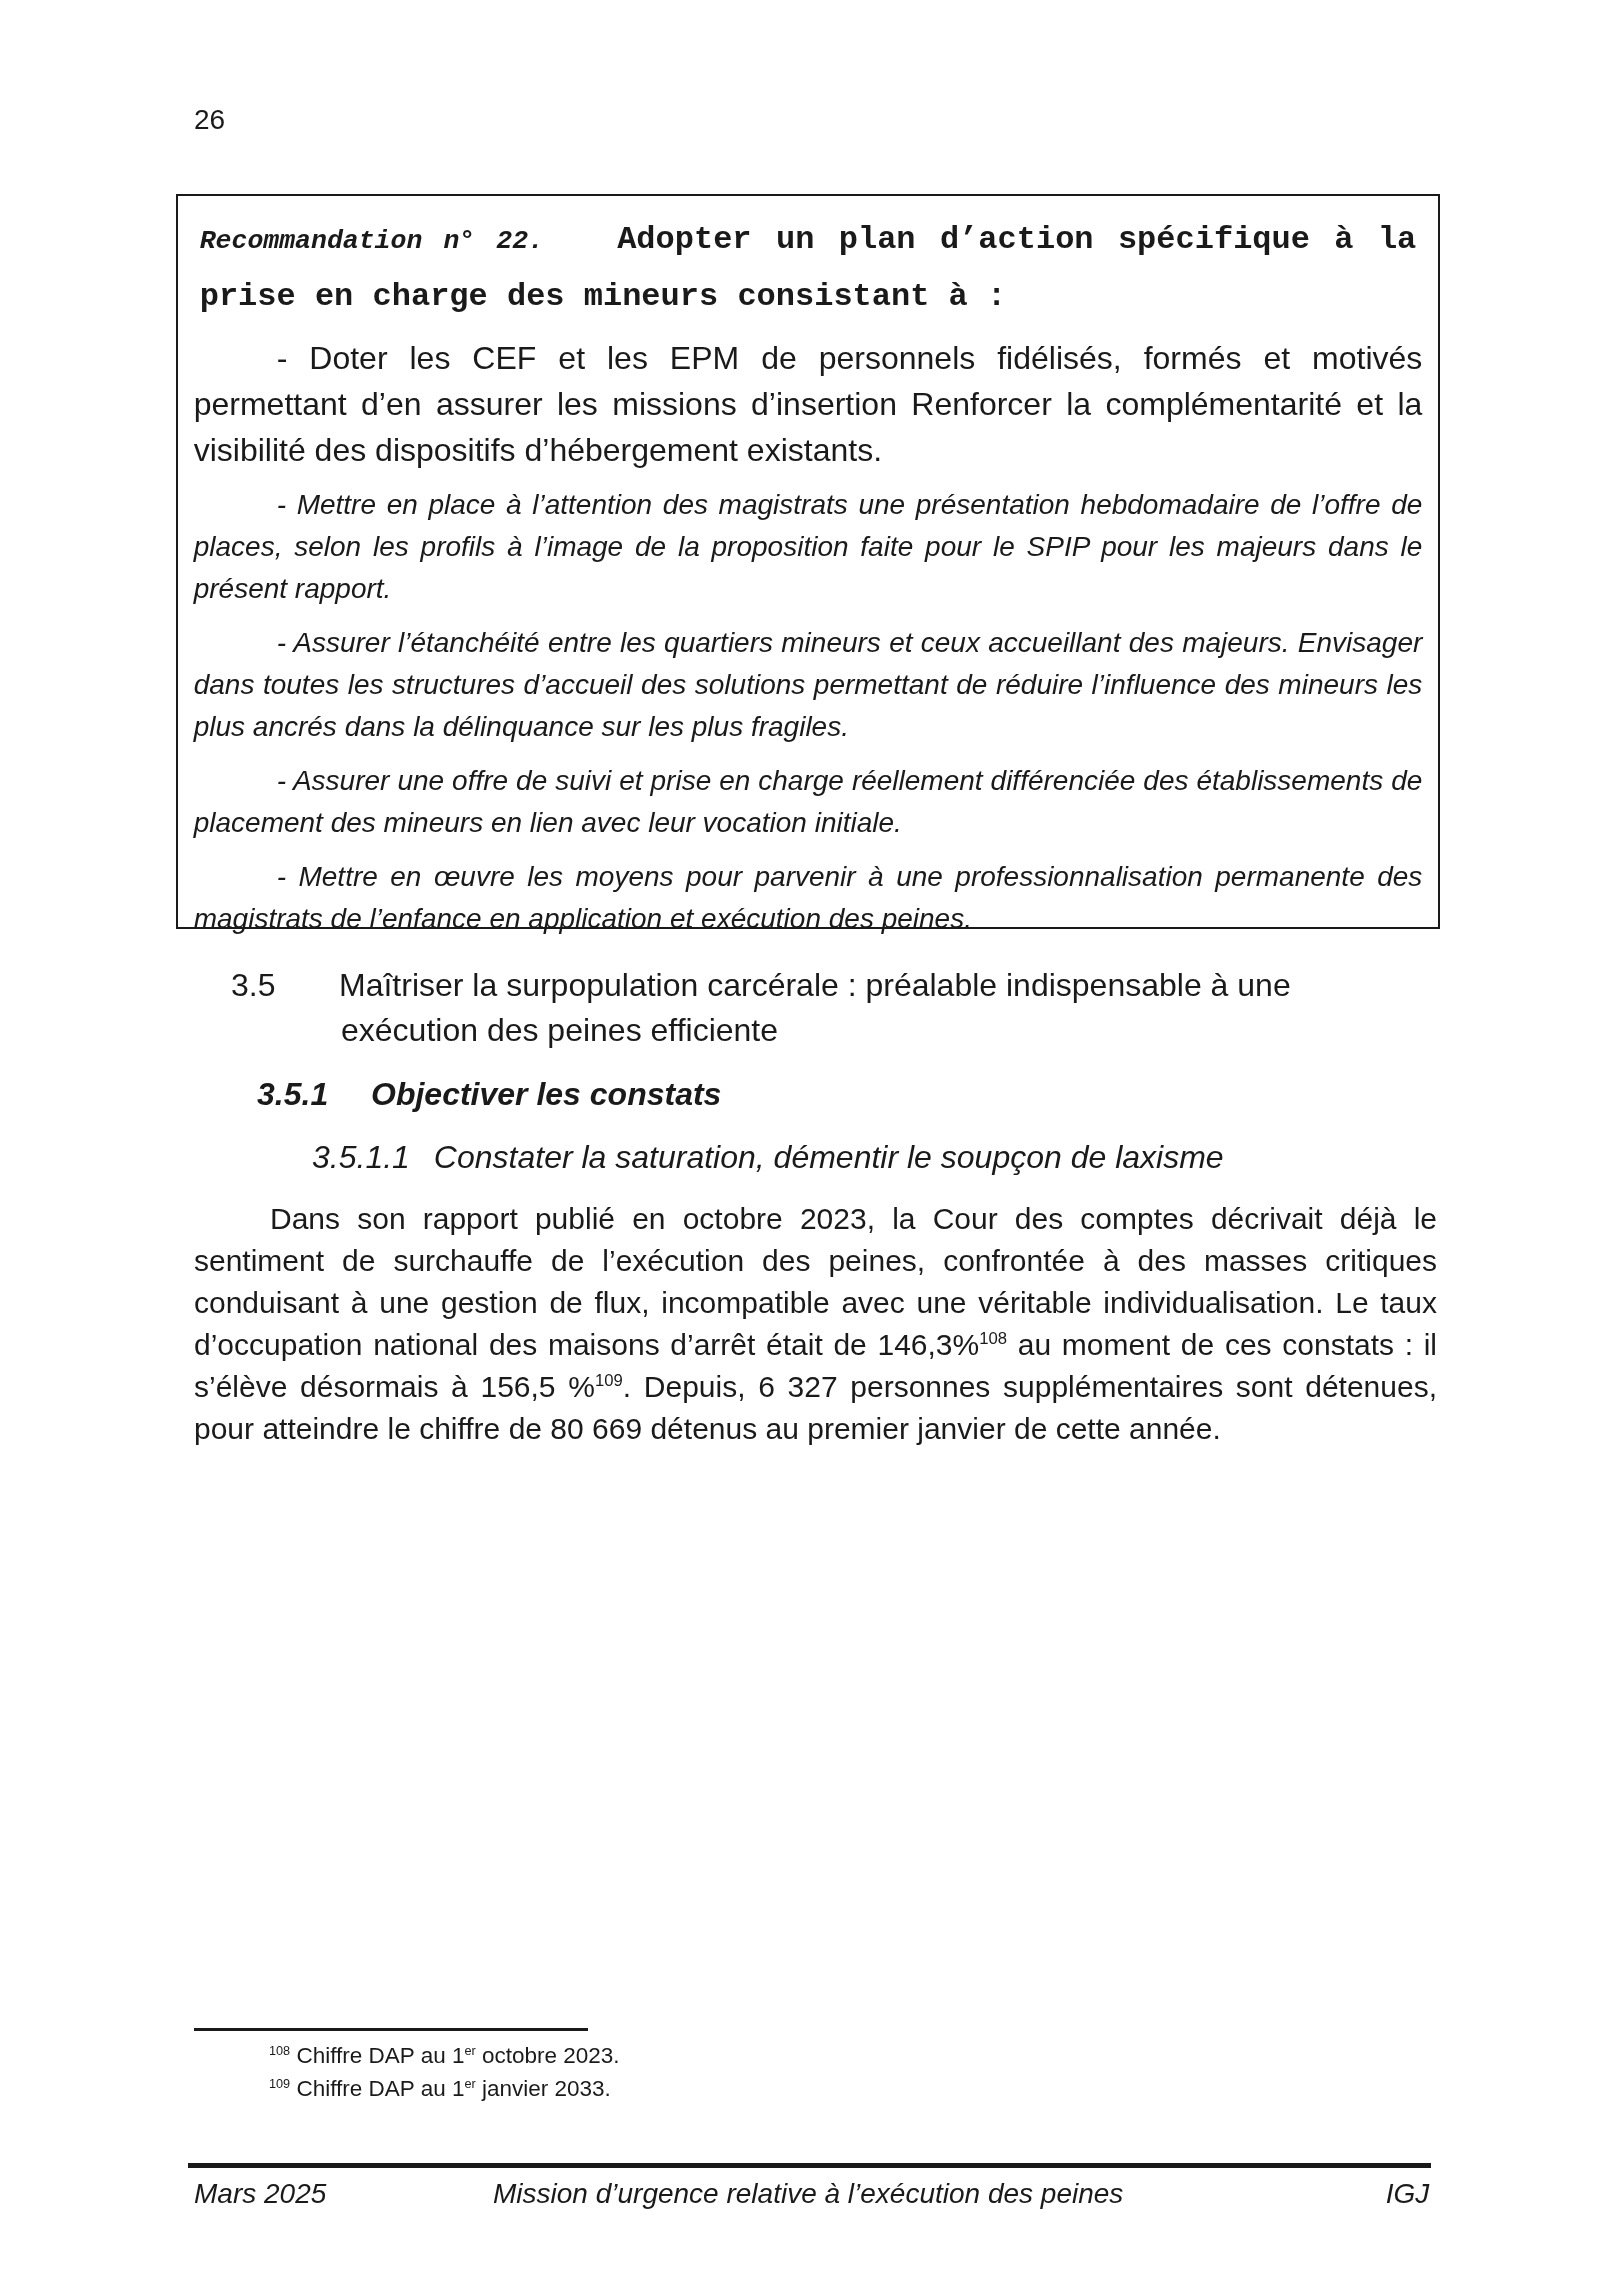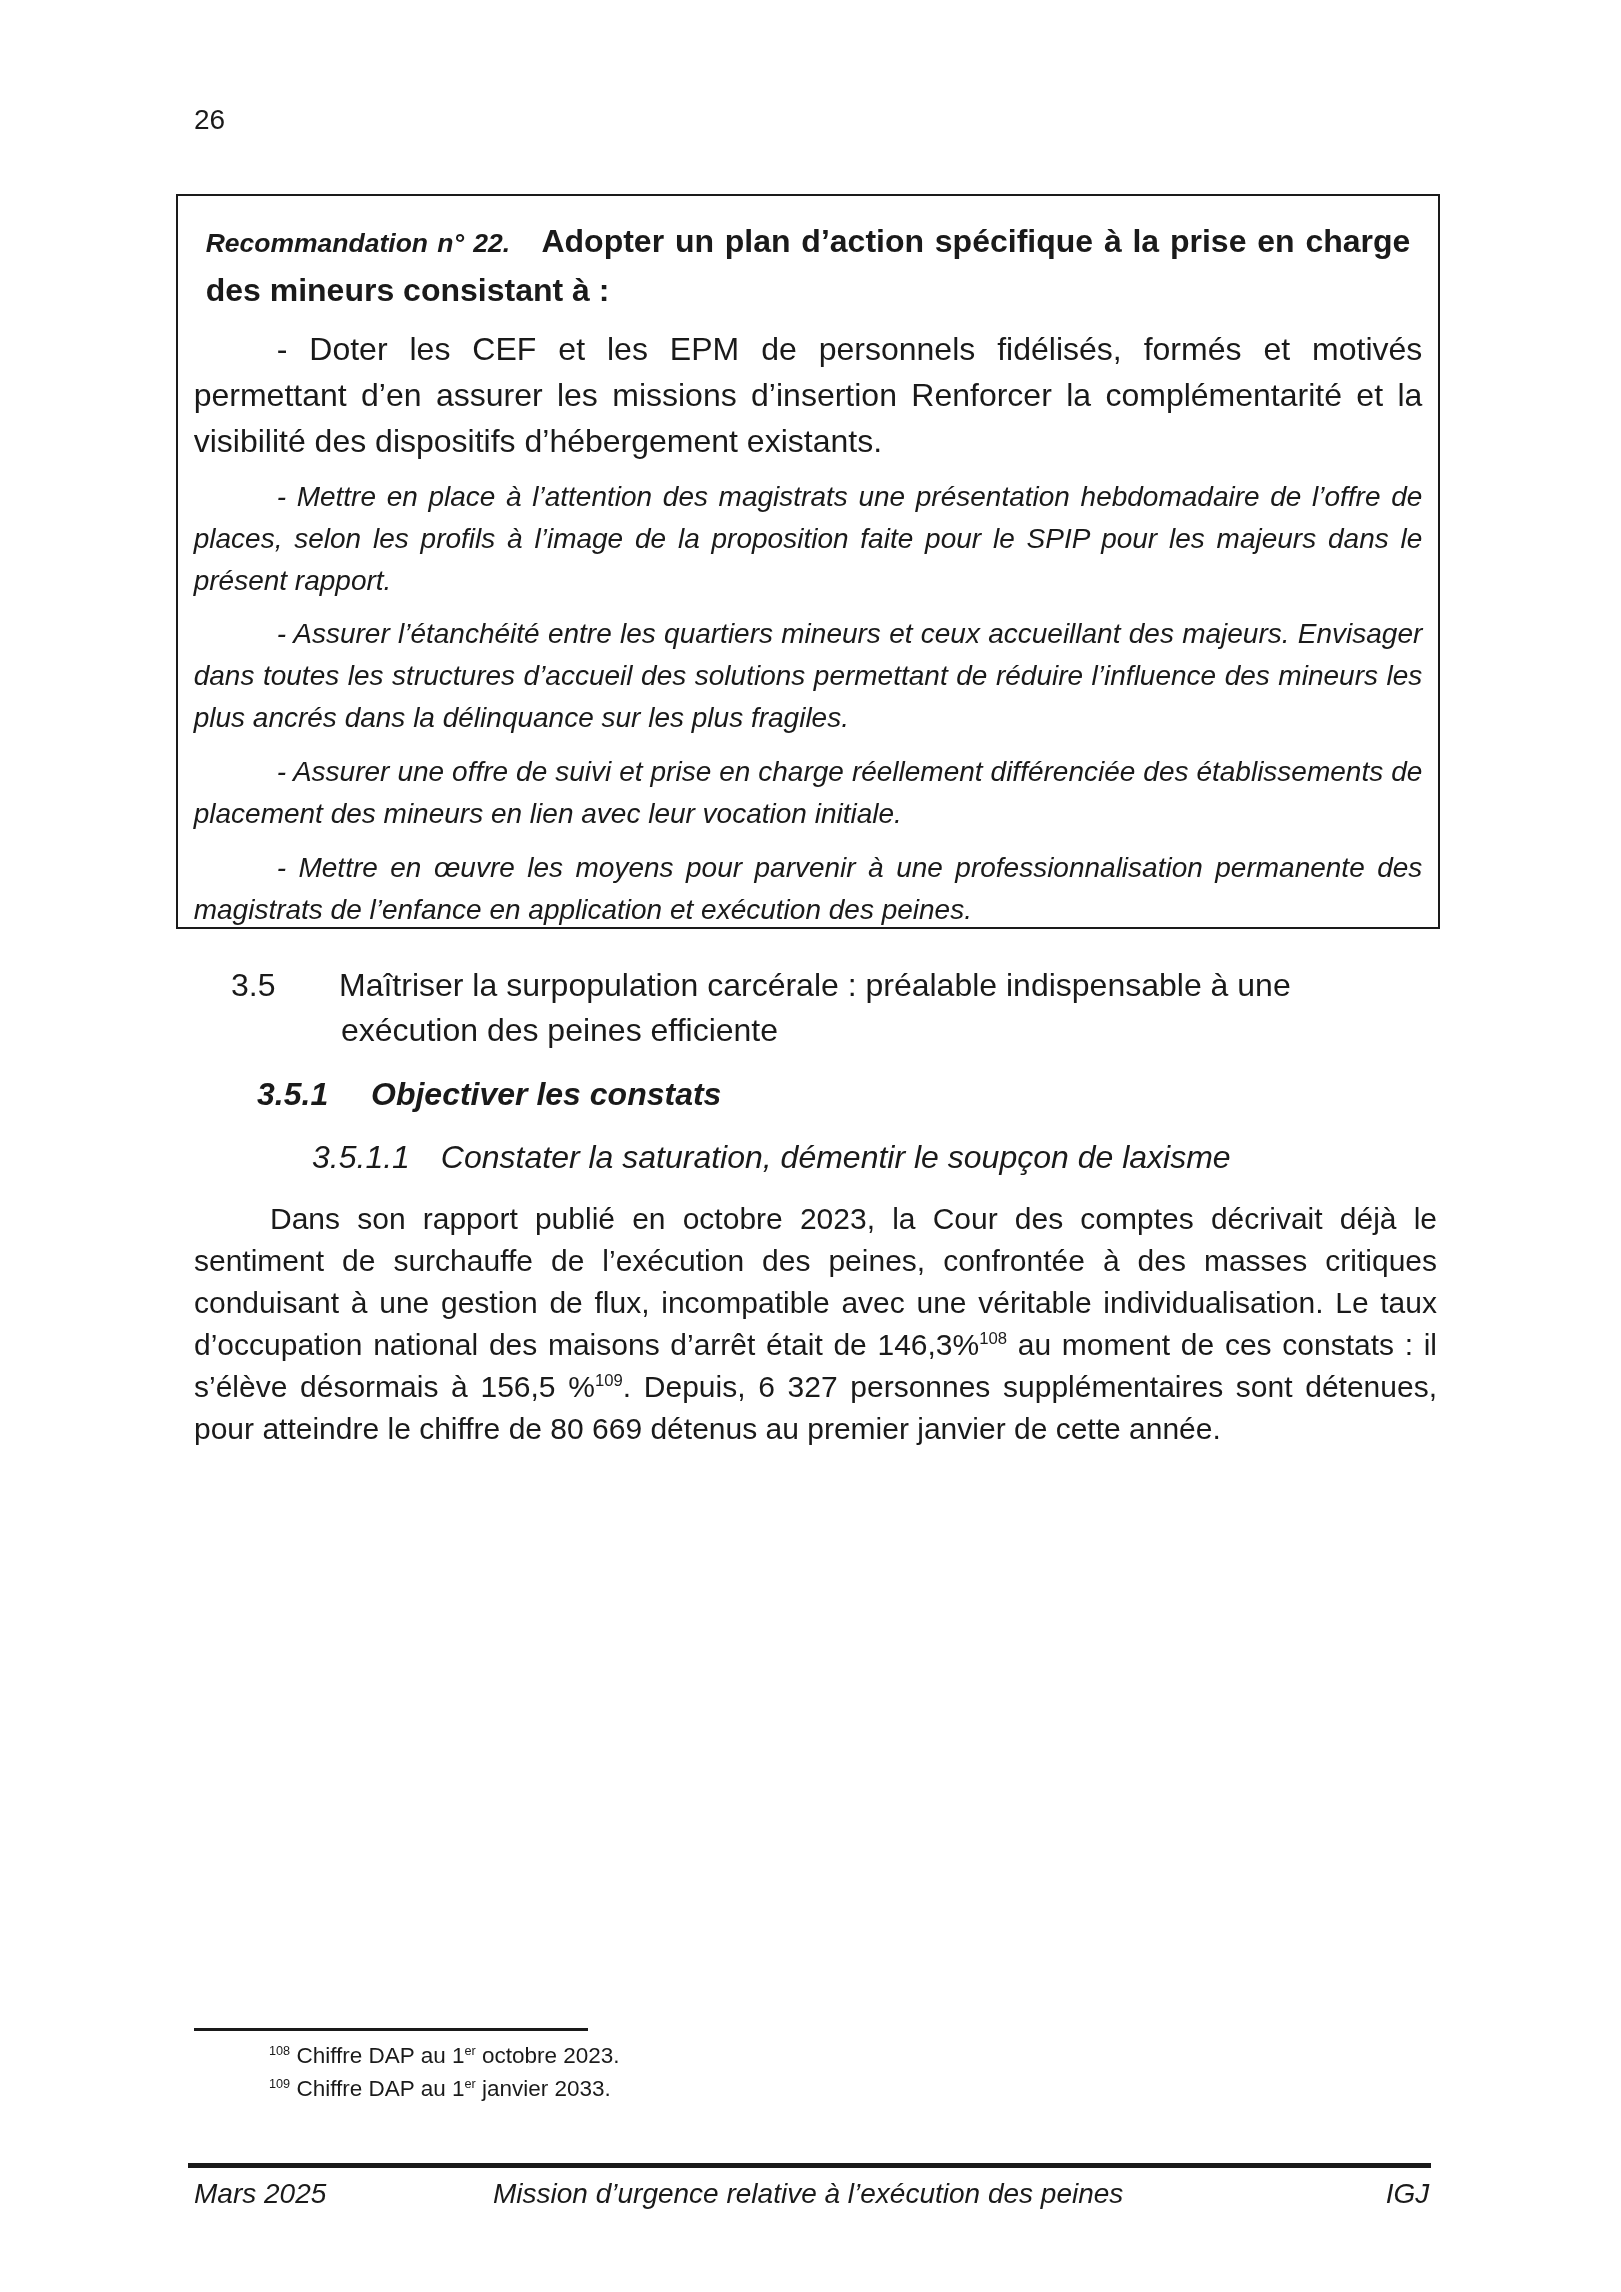--- a/index.html
+++ b/index.html
@@ -1,31 +1,31 @@
 <!DOCTYPE html>
 <html><head>
 <meta charset="utf-8">
 <style>
   html, body { margin: 0; padding: 0; background: #ffffff; }
   body { width: 1621px; height: 2293px; position: relative; overflow: hidden;
          font-family: "Liberation Sans", "DejaVu Sans", sans-serif; color: #1a1a1a; }
   .page-number { position: absolute; left: 194px; top: 104px; font-size: 28px; }
   .reco-box { position: absolute; left: 176px; top: 194px; width: 1264px; height: 735px;
               border: 2.9px solid #1a1a1a; box-sizing: border-box; padding: 9.8px 15.7px 0 15.7px; }
-  .reco-title { font-size: 32px; font-weight: bold; line-height: 47px; text-align: justify; margin: 12px; }
+  .reco-title { font-size: 32px; font-weight: bold; line-height: 56px; text-align: justify; margin: 6px; font-family: Liberation Mono, monospace; }
   .reco-label { font-style: italic; font-size: 26.5px; }
   .reco-item { font-size: 32px; line-height: 46px; text-align: justify; text-indent: 83px; margin: 9.8px 0 0 0; }
   .reco-item.small { font-size: 28px; line-height: 42px; margin-top: 11.8px; font-style: italic; }
   .h2 { position: absolute; left: 231px; top: 963px; width: 1206px; font-size: 32px; font-weight: normal; line-height: 45px; }
   .h2 .num { display: inline-block; width: 108px; }
   .h2 .line2 { padding-left: 110px; }
   .h3 { position: absolute; left: 257px; top: 1076px; font-size: 32px; font-weight: bold; font-style: italic; }
   .h3 .num { display: inline-block; width: 114px; }
   .h4 { position: absolute; left: 312px; top: 1139px; font-size: 32px; font-style: italic; }
-  .h4 .num { margin-right: 31px; }
+  .h4 .num { margin-right: 24px; }
   .body-para { position: absolute; left: 194px; top: 1198px; width: 1243px; font-size: 30px; line-height: 42px;
                text-align: justify; text-indent: 76px; margin: 0; }
   sup { font-size: 16.7px; line-height: 0; }
   .fn-rule { position: absolute; left: 194px; top: 2028px; width: 394px; height: 2.9px; background: #1a1a1a; }
   .footnotes { position: absolute; left: 269px; top: 2039px; font-size: 22.5px; line-height: 33px; }
   .footnotes sup { font-size: 12.7px; }
   .footer-rule { position: absolute; left: 188px; top: 2163px; width: 1243px; height: 4.9px; background: #1a1a1a; }
   .footer { position: absolute; left: 194px; top: 2178px; width: 1243px; font-size: 28px; font-style: italic; }
   .footer .left { position: absolute; left: 0; }
   .footer .center { position: absolute; left: 299px; }

